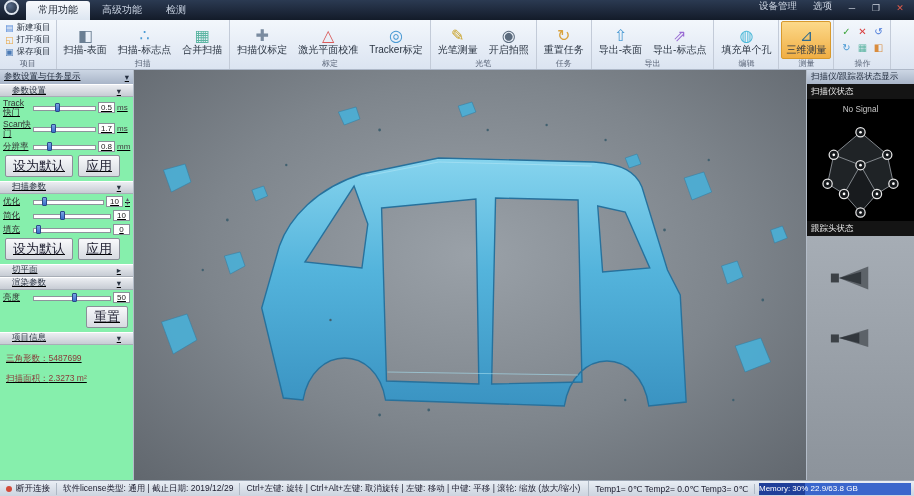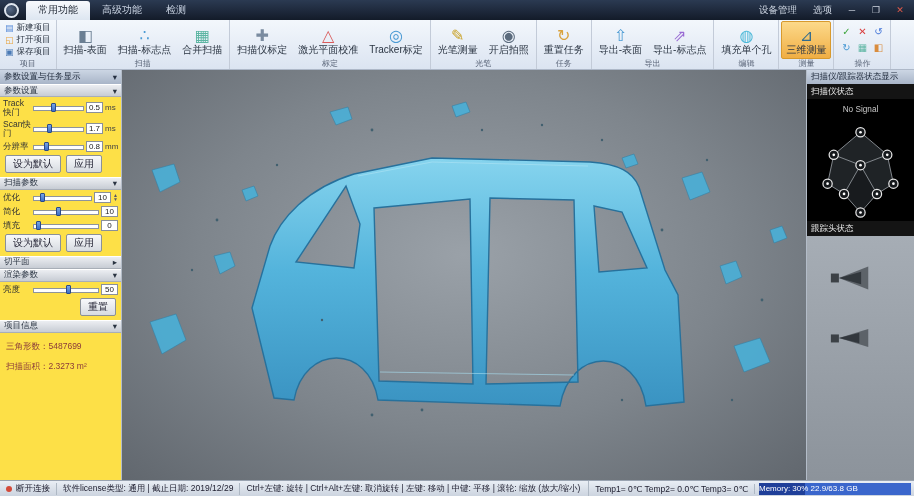--- a/index.html
+++ b/index.html
@@ -1,20 +1,20 @@
 <!DOCTYPE html>
 <html><head>
 <meta charset="utf-8">
 <style>
   * { margin:0; padding:0; box-sizing:border-box; }
   html,body { width:914px; height:496px; overflow:hidden; font-family:"Liberation Sans","DejaVu Sans",sans-serif; }
   .app { width:914px; height:496px; display:flex; flex-direction:column; background:#e4eaf3; }
 
   
-  .titlebar { height:20px; background:linear-gradient(#2b3a52,#131b29); display:flex; align-items:center; flex:0 0 auto; }
+  .titlebar { height:20px; background:linear-gradient(#2b3a52,#131b29); display:flex; align-items:flex-start; flex:0 0 auto; }
   .logo { width:15px; height:15px; border-radius:50%; border:2px solid #dfe6ef; background:radial-gradient(circle at 35% 35%, #5a6e8c, #1d2838); margin:0 7px 0 4px; flex:0 0 auto; }
   .tabs { display:flex; height:20px; align-items:flex-end; }
   .tab { padding:2px 12px 3px; font-size:10px; color:#c9d3e2; cursor:default; }
   .tab.active { background:linear-gradient(#f7f9fc,#dde6f1); color:#1e2633; border-radius:3px 3px 0 0; }
   .tb-spacer { flex:1; }
   .tb-menu { font-size:9.5px; color:#d2dae6; padding:0 8px; }
   .winbtn { width:24px; height:15px; display:flex; align-items:center; justify-content:center; font-size:9px; color:#cfd6e0; }
   .winbtn.close { color:#e05a4a; margin-right:2px; }
 
   
@@ -30,33 +30,33 @@
   .bbtn.active { background:linear-gradient(#fcd98a,#f0ae44); border-color:#d89a2e; }
   .bglyph { font-size:16px; line-height:18px; }
   .blabel { font-size:10px; color:#2a3442; white-space:nowrap; line-height:10px; }
   .rgrid { display:grid; grid-template-columns:repeat(3,14px); grid-auto-rows:14px; gap:2px; align-content:center; padding:2px 3px; }
   .tbtn { font-size:10px; line-height:14px; text-align:center; }
 
   
   .main { flex:1; display:flex; min-height:0; }
 
   
-  .left { width:122px; flex:0 0 auto; background:#fde047; border-right:1px solid #b3bcc8; display:flex; flex-direction:column; font-size:8.5px; }
+  .left { width:134px; flex:0 0 auto; background:#86efac; border-right:1px solid #b3bcc8; display:flex; flex-direction:column; font-size:8.5px;text-decoration:underline; }
   .phead { height:14px; background:linear-gradient(#ccd6e4,#a9b5c8); color:#253041; font-size:8.5px; display:flex; align-items:center; justify-content:space-between; padding:0 4px; flex:0 0 auto; }
-  .shead { height:13px; background:linear-gradient(#eceef2,#c7ccd4); border-top:1px solid #fff; border-bottom:1px solid #a8aeb7; display:flex; align-items:center; justify-content:space-between; padding:0 4px; color:#2a3442; }
+  .shead { height:13px; background:linear-gradient(#eceef2,#c7ccd4); border-top:1px solid #fff; border-bottom:1px solid #a8aeb7; display:flex; align-items:center; justify-content:space-between; padding:0 12px; color:#2a3442; }
   .prow { display:flex; align-items:center; gap:2px; padding:2px 3px 1px; }
   .plabel { width:28px; line-height:1.05; color:#333; }
   .slider { flex:1; height:11px; position:relative; }
   .slider::before { content:""; position:absolute; left:0; right:0; top:4px; height:3px; background:#fff; border:1px solid #8e949c; }
   .thumb { position:absolute; top:1px; width:5px; height:9px; background:linear-gradient(#7aa5e4,#3a6ec9); border:1px solid #2a4a8a; border-radius:1px; }
   .pval { width:17px; height:11px; background:#fff; border:1px solid #8a9099; font-size:8px; text-align:center; line-height:10px; color:#222; }
   .punit { width:13px; font-size:8px; color:#444; }
   .spin { display:flex; flex-direction:column; font-size:5px; line-height:4.5px; color:#556; }
   .pbtns { display:flex; gap:5px; padding:2px 5px 4px; }
-  .pbtn { font-size:10px; padding:1px 7px; background:linear-gradient(#f8f9fb,#d7dbe1); border:1px solid #8a9099; border-radius:2px; color:#223; }
+  .pbtn { font-size:13px; padding:1px 7px; background:linear-gradient(#f8f9fb,#d7dbe1); border:1px solid #8a9099; border-radius:2px; color:#223; }
   .inforow { padding:8px 6px 0; color:#8b3a3a; }
   .inforow:last-child { padding-bottom:4px; }
 
   
   .viewport { flex:1; position:relative; background:radial-gradient(ellipse at 50% 45%, #9aa1a8 0%, #7e858c 55%, #61676e 100%); min-width:0; }
   .viewport svg { position:absolute; inset:0; width:100%; height:100%; }
 
   
   .right { width:108px; flex:0 0 auto; background:#eef0f3; border-left:1px solid #b3bcc8; display:flex; flex-direction:column; font-size:8.5px; }
   .rtitle { height:15px; background:#141414; color:#e8e8e8; font-size:8.5px; display:flex; align-items:center; padding:0 4px; flex:0 0 auto; }

